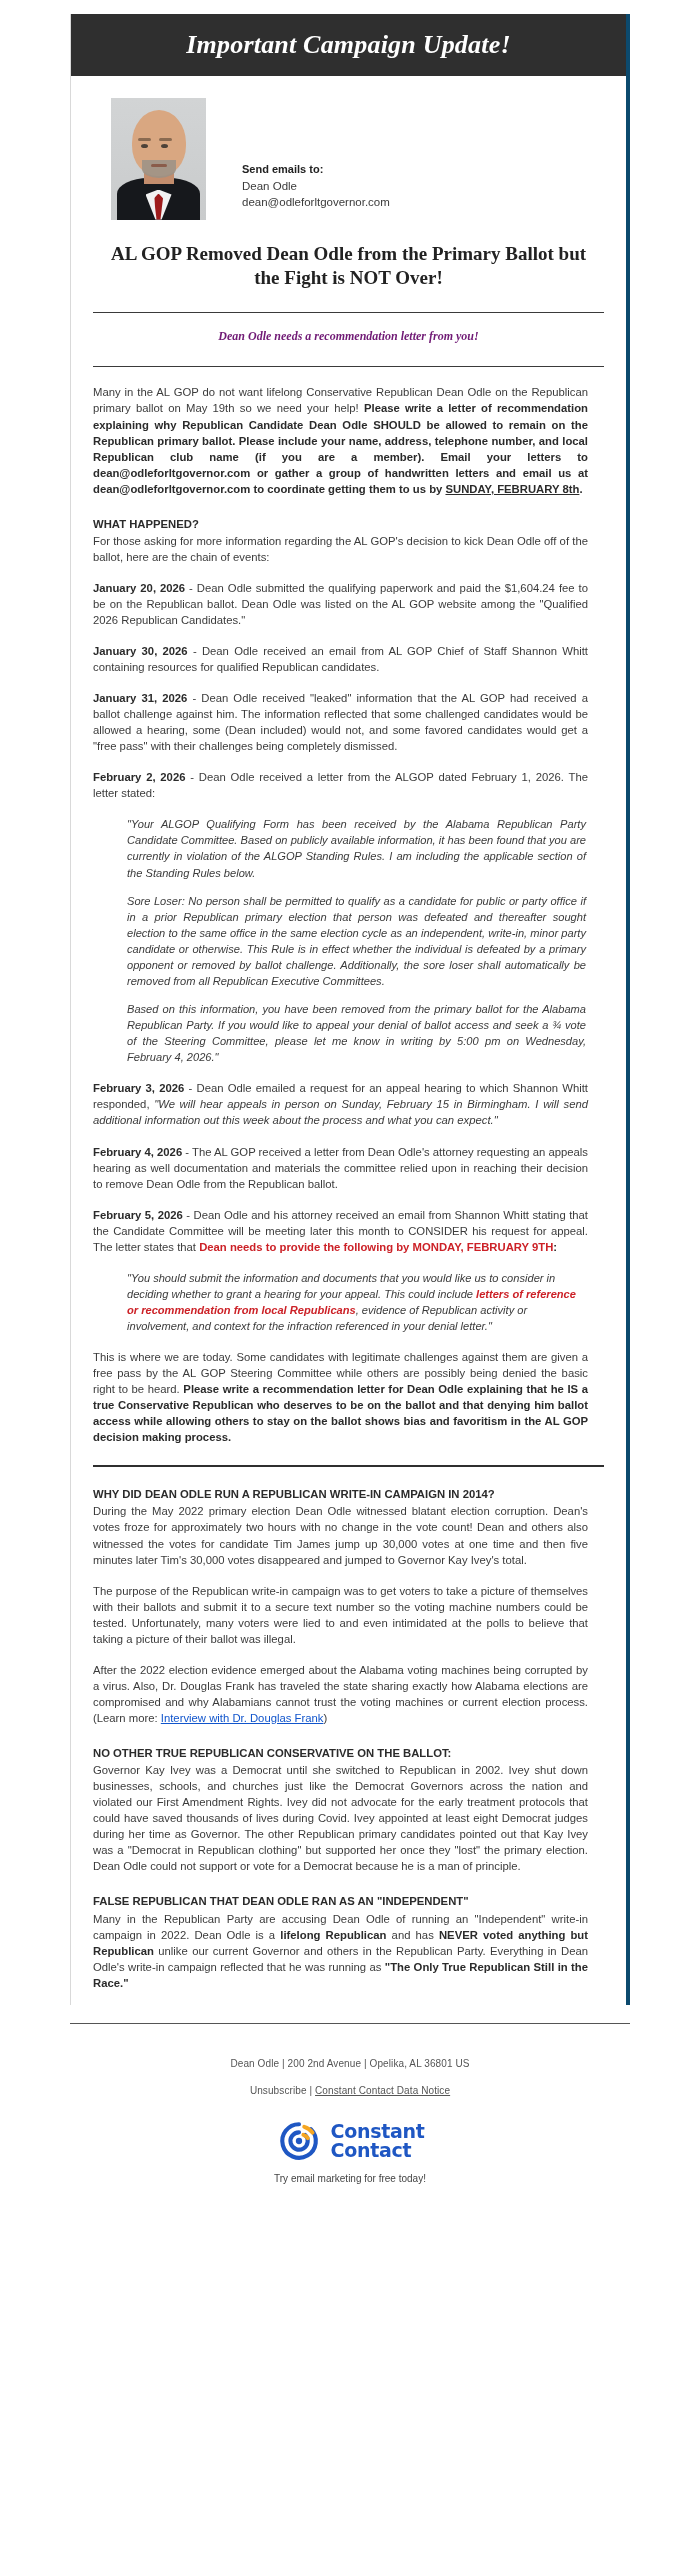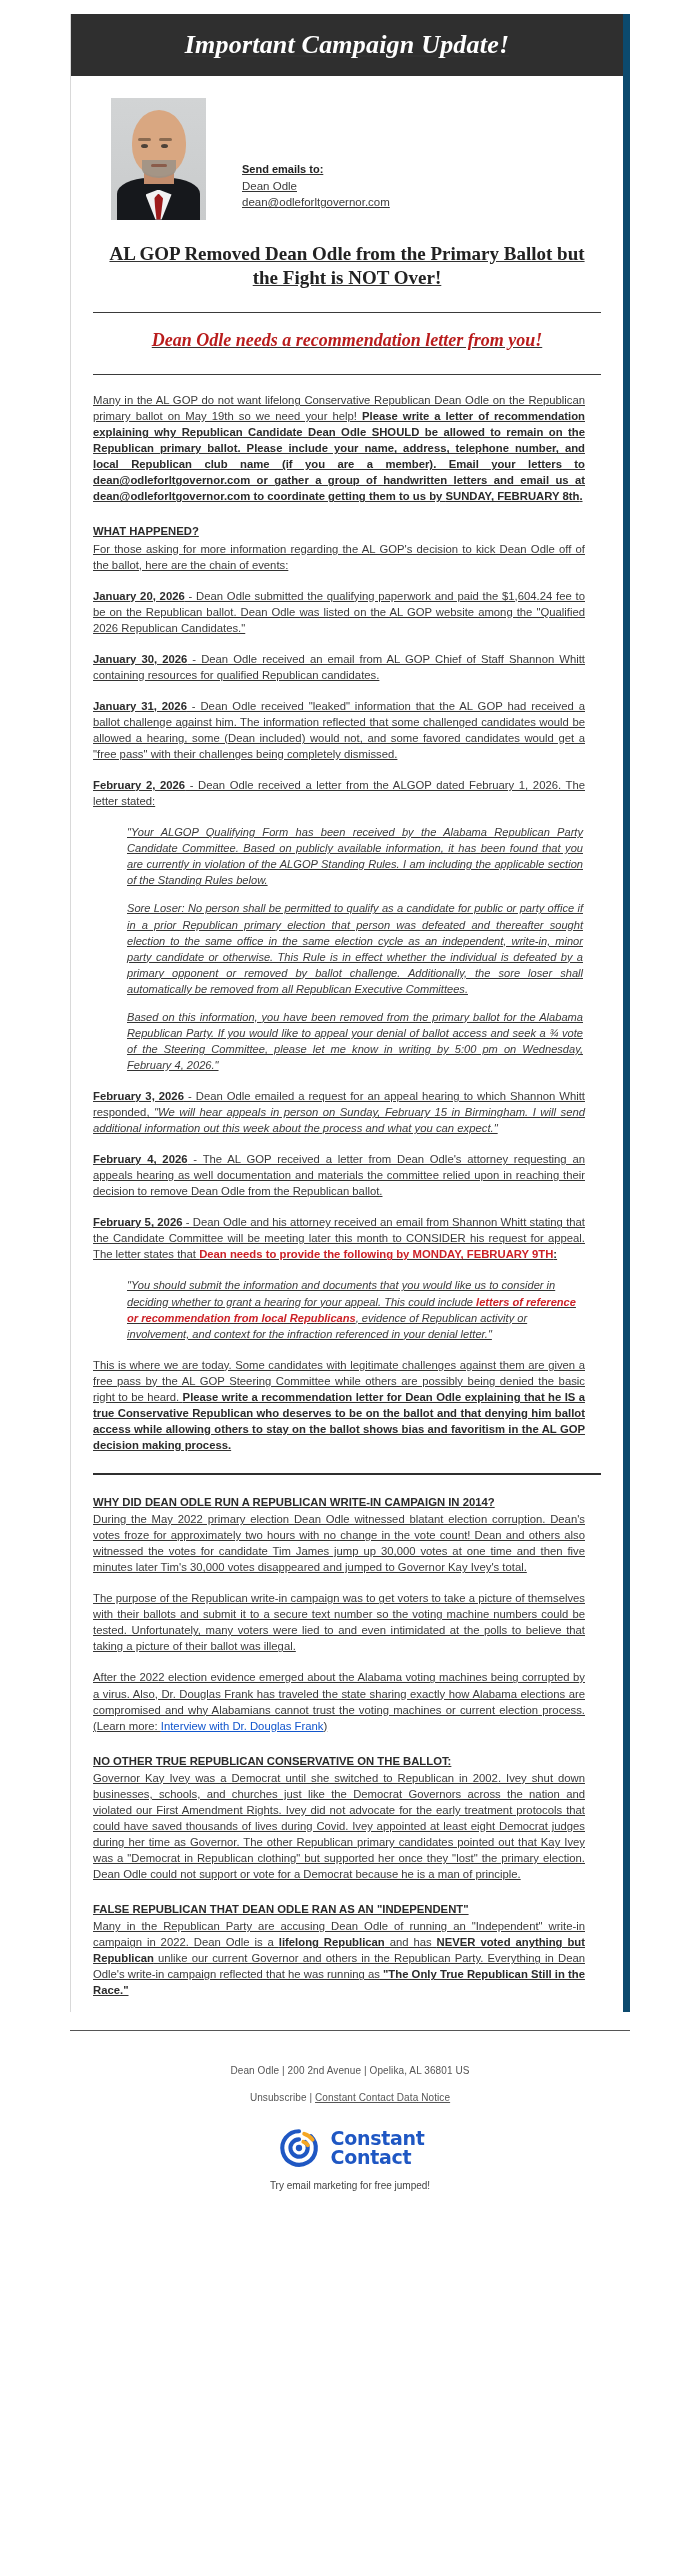--- a/index.html
+++ b/index.html
@@ -5,21 +5,21 @@
   * { box-sizing: border-box; }
   html, body { margin:0; padding:0; }
   body {
     width:700px;
     background:#ffffff;
     font-family:"Liberation Sans", sans-serif;
     color:#333333;
     -webkit-font-smoothing:antialiased;
   }
   .email-wrap { width:700px; margin:0 auto; background:#ffffff; padding-top:14px; }
-  .email-body { width:560px; margin:0 auto; background:#ffffff; border-left:1px solid #d9d9d9; border-right:7px solid #0c4a6e;text-decoration:underline; }
+  .email-body { width:560px; margin:0 auto; background:#ffffff; border-left:1px solid #d9d9d9; border-right:4px solid #0c4a6e; }
 
   
   .banner {
     background:#2f2f2f;
     padding:17px 10px 16px 10px;
     text-align:center;
   }
   .banner-title {
     font-family:"Liberation Serif", serif;
     font-style:italic;
@@ -69,22 +69,22 @@
     text-align:center;
     margin:16px 0 0 0;
     padding:0 6px;
   }
   .rule { border:0; border-top:1px solid #3a3a3a; margin:22px 0 0 0; }
   .rule-thick { border:0; border-top:2px solid #2f2f2f; margin:20px 0 0 0; }
   h2.sub-head {
     font-family:"Liberation Serif", serif;
     font-style:italic;
     font-weight:bold;
-    font-size:18px;
-    color:#b91c1c;
+    font-size:12px;
+    color:#701a75;
     text-align:center;
     margin:16px 0 0 0;
     line-height:1.3;
   }
 
   p.body-text {
     font-size:11.3px;
     line-height:1.42;
     color:#3b3b3b;
     text-align:justify;
@@ -256,15 +256,15 @@
         <path d="M24 15a9 9 0 1 0 6.4 2.6" fill="none" stroke="#1f57c3" stroke-width="4.3" stroke-linecap="round"></path>
         <circle cx="24" cy="24" r="3.3" fill="#1f57c3"></circle>
         <path d="M29.5 9.2a16.5 16.5 0 0 1 8.6 6.1" fill="none" stroke="#f5a623" stroke-width="4.2" stroke-linecap="round"></path>
         <path d="M28.6 17.6a8.6 8.6 0 0 1 4.6 3.4" fill="none" stroke="#f5a623" stroke-width="4.2" stroke-linecap="round"></path>
       </svg>
       <div class="cc-word">
         <div>Constant</div>
         <div>Contact</div>
       </div>
     </div>
-    <div class="cc-tag">Try email marketing for free jumped!</div>
+    <div class="cc-tag">Try email marketing for free today!</div>
   </div>
 </div>
 
 </body></html>

